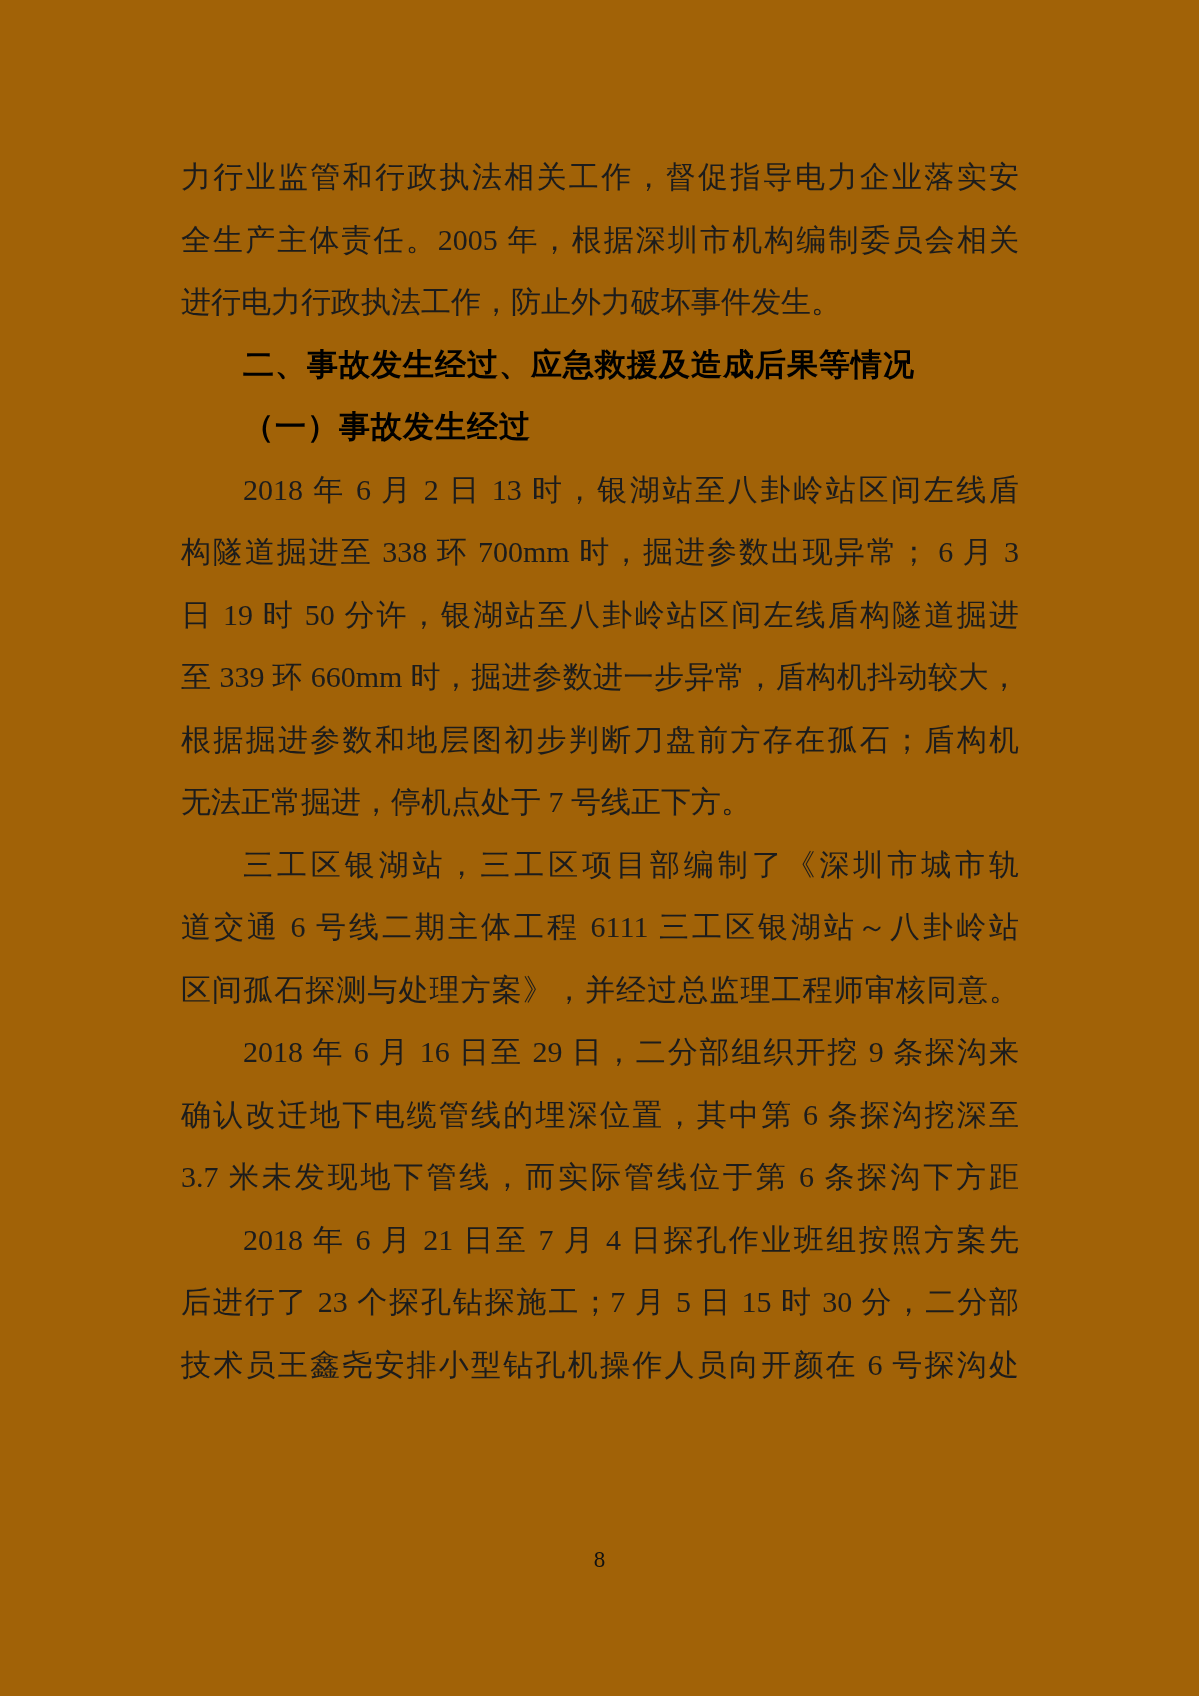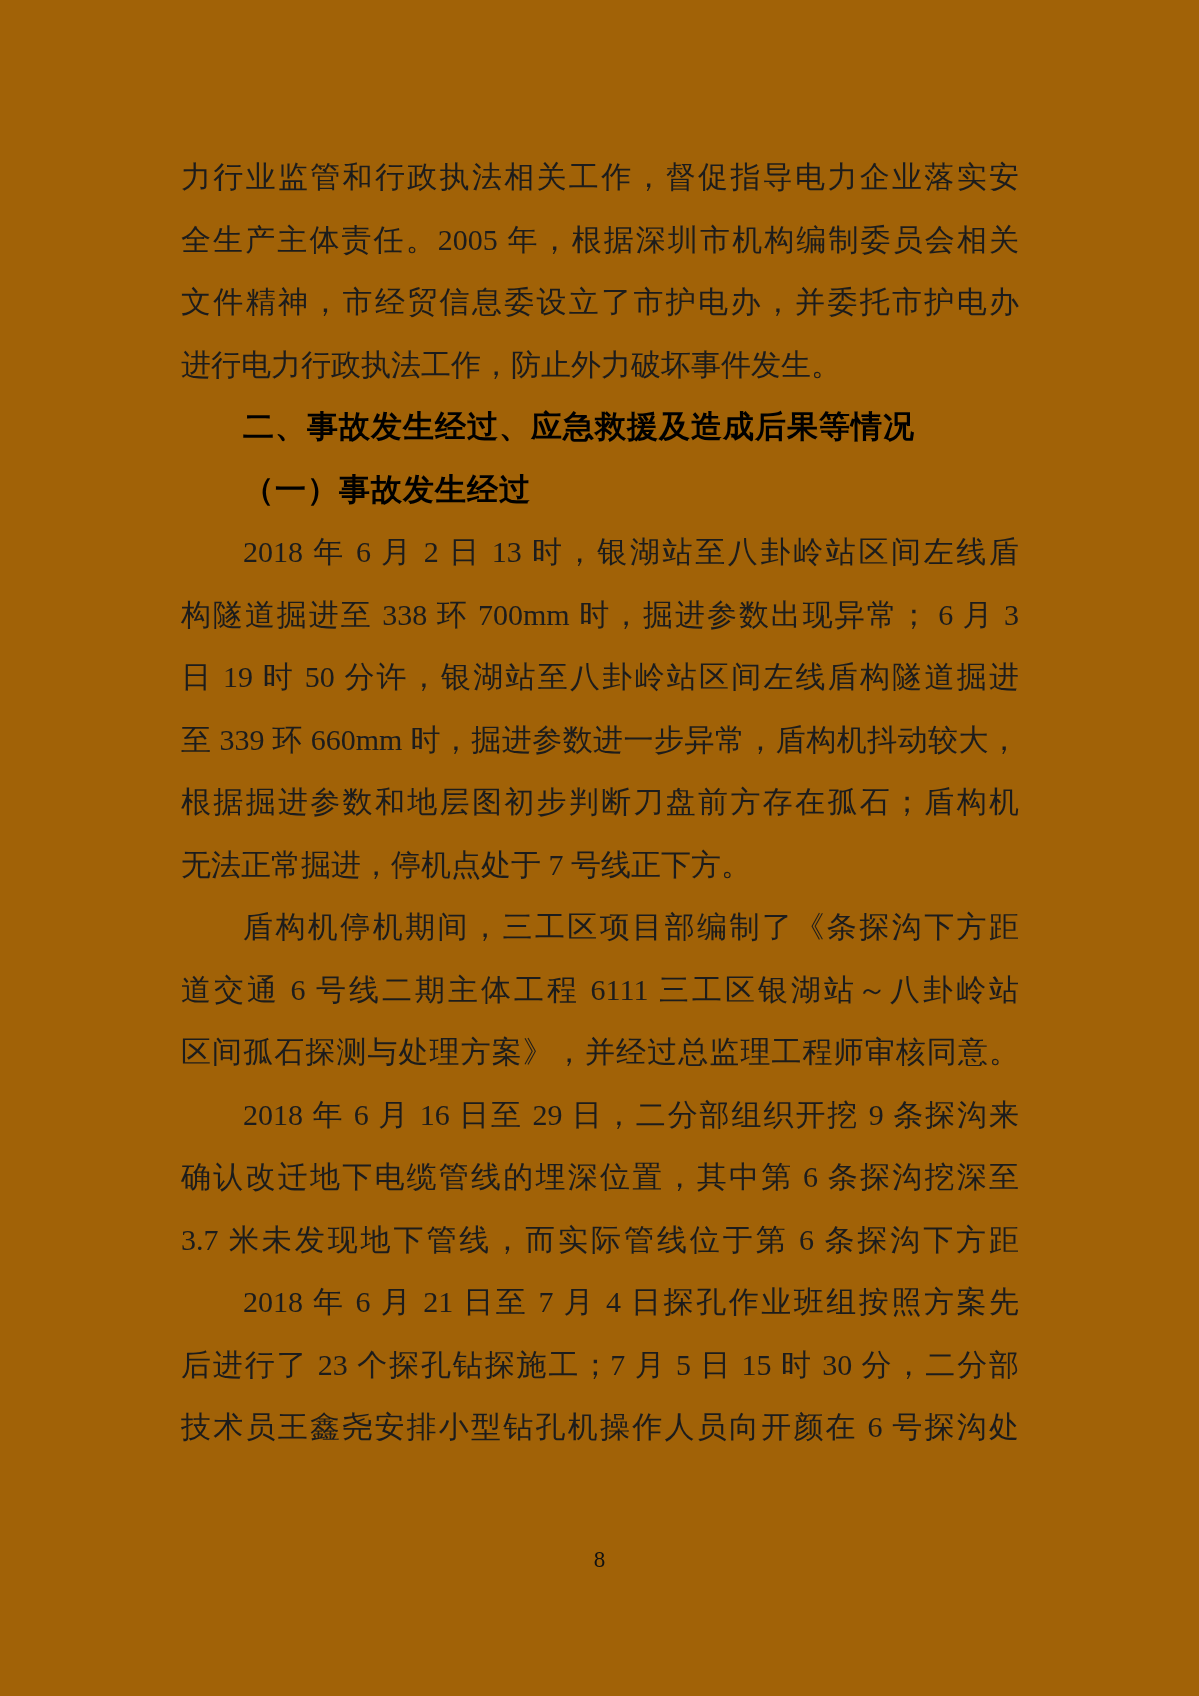--- a/index.html
+++ b/index.html
@@ -56,34 +56,33 @@
   }
 </style>
 </head>
 <body>
 
 <div class="page">
   <div class="text-block">
 
     <div class="ln">力行业监管和行政执法相关工作，督促指导电力企业落实安</div>
     <div class="ln">全生产主体责任。2005 年，根据深圳市机构编制委员会相关</div>
-    <div class="ln">文件精神，市经贸信息委设立了市护电办，并委托市护电办</div>
     <div class="ln ln-end">进行电力行政执法工作，防止外力破坏事件发生。</div>
 
     <div class="ln heading">二、事故发生经过、应急救援及造成后果等情况</div>
     <div class="ln heading">（一）事故发生经过</div>
 
     <div class="ln ln-indent">2018 年 6 月 2 日 13 时，银湖站至八卦岭站区间左线盾</div>
     <div class="ln">构隧道掘进至 338 环 700mm 时，掘进参数出现异常； 6 月 3</div>
     <div class="ln">日 19 时 50 分许，银湖站至八卦岭站区间左线盾构隧道掘进</div>
     <div class="ln">至 339 环 660mm 时，掘进参数进一步异常，盾构机抖动较大，</div>
     <div class="ln">根据掘进参数和地层图初步判断刀盘前方存在孤石；盾构机</div>
     <div class="ln ln-end">无法正常掘进，停机点处于 7 号线正下方。</div>
 
-    <div class="ln ln-indent">盾构机停机期间，三工区项目部编制了《条探沟下方距</div>
+    <div class="ln ln-indent">三工区银湖站，三工区项目部编制了《深圳市城市轨</div>
     <div class="ln">道交通 6 号线二期主体工程 6111 三工区银湖站～八卦岭站</div>
     <div class="ln">区间孤石探测与处理方案》，并经过总监理工程师审核同意。</div>
 
     <div class="ln ln-indent">2018 年 6 月 16 日至 29 日，二分部组织开挖 9 条探沟来</div>
     <div class="ln">确认改迁地下电缆管线的埋深位置，其中第 6 条探沟挖深至</div>
     <div class="ln">3.7 米未发现地下管线，而实际管线位于第 6 条探沟下方距</div>
 
     <div class="ln ln-indent">2018 年 6 月 21 日至 7 月 4 日探孔作业班组按照方案先</div>
     <div class="ln">后进行了 23 个探孔钻探施工；7 月 5 日 15 时 30 分，二分部</div>
     <div class="ln">技术员王鑫尧安排小型钻孔机操作人员向开颜在 6 号探沟处</div>

